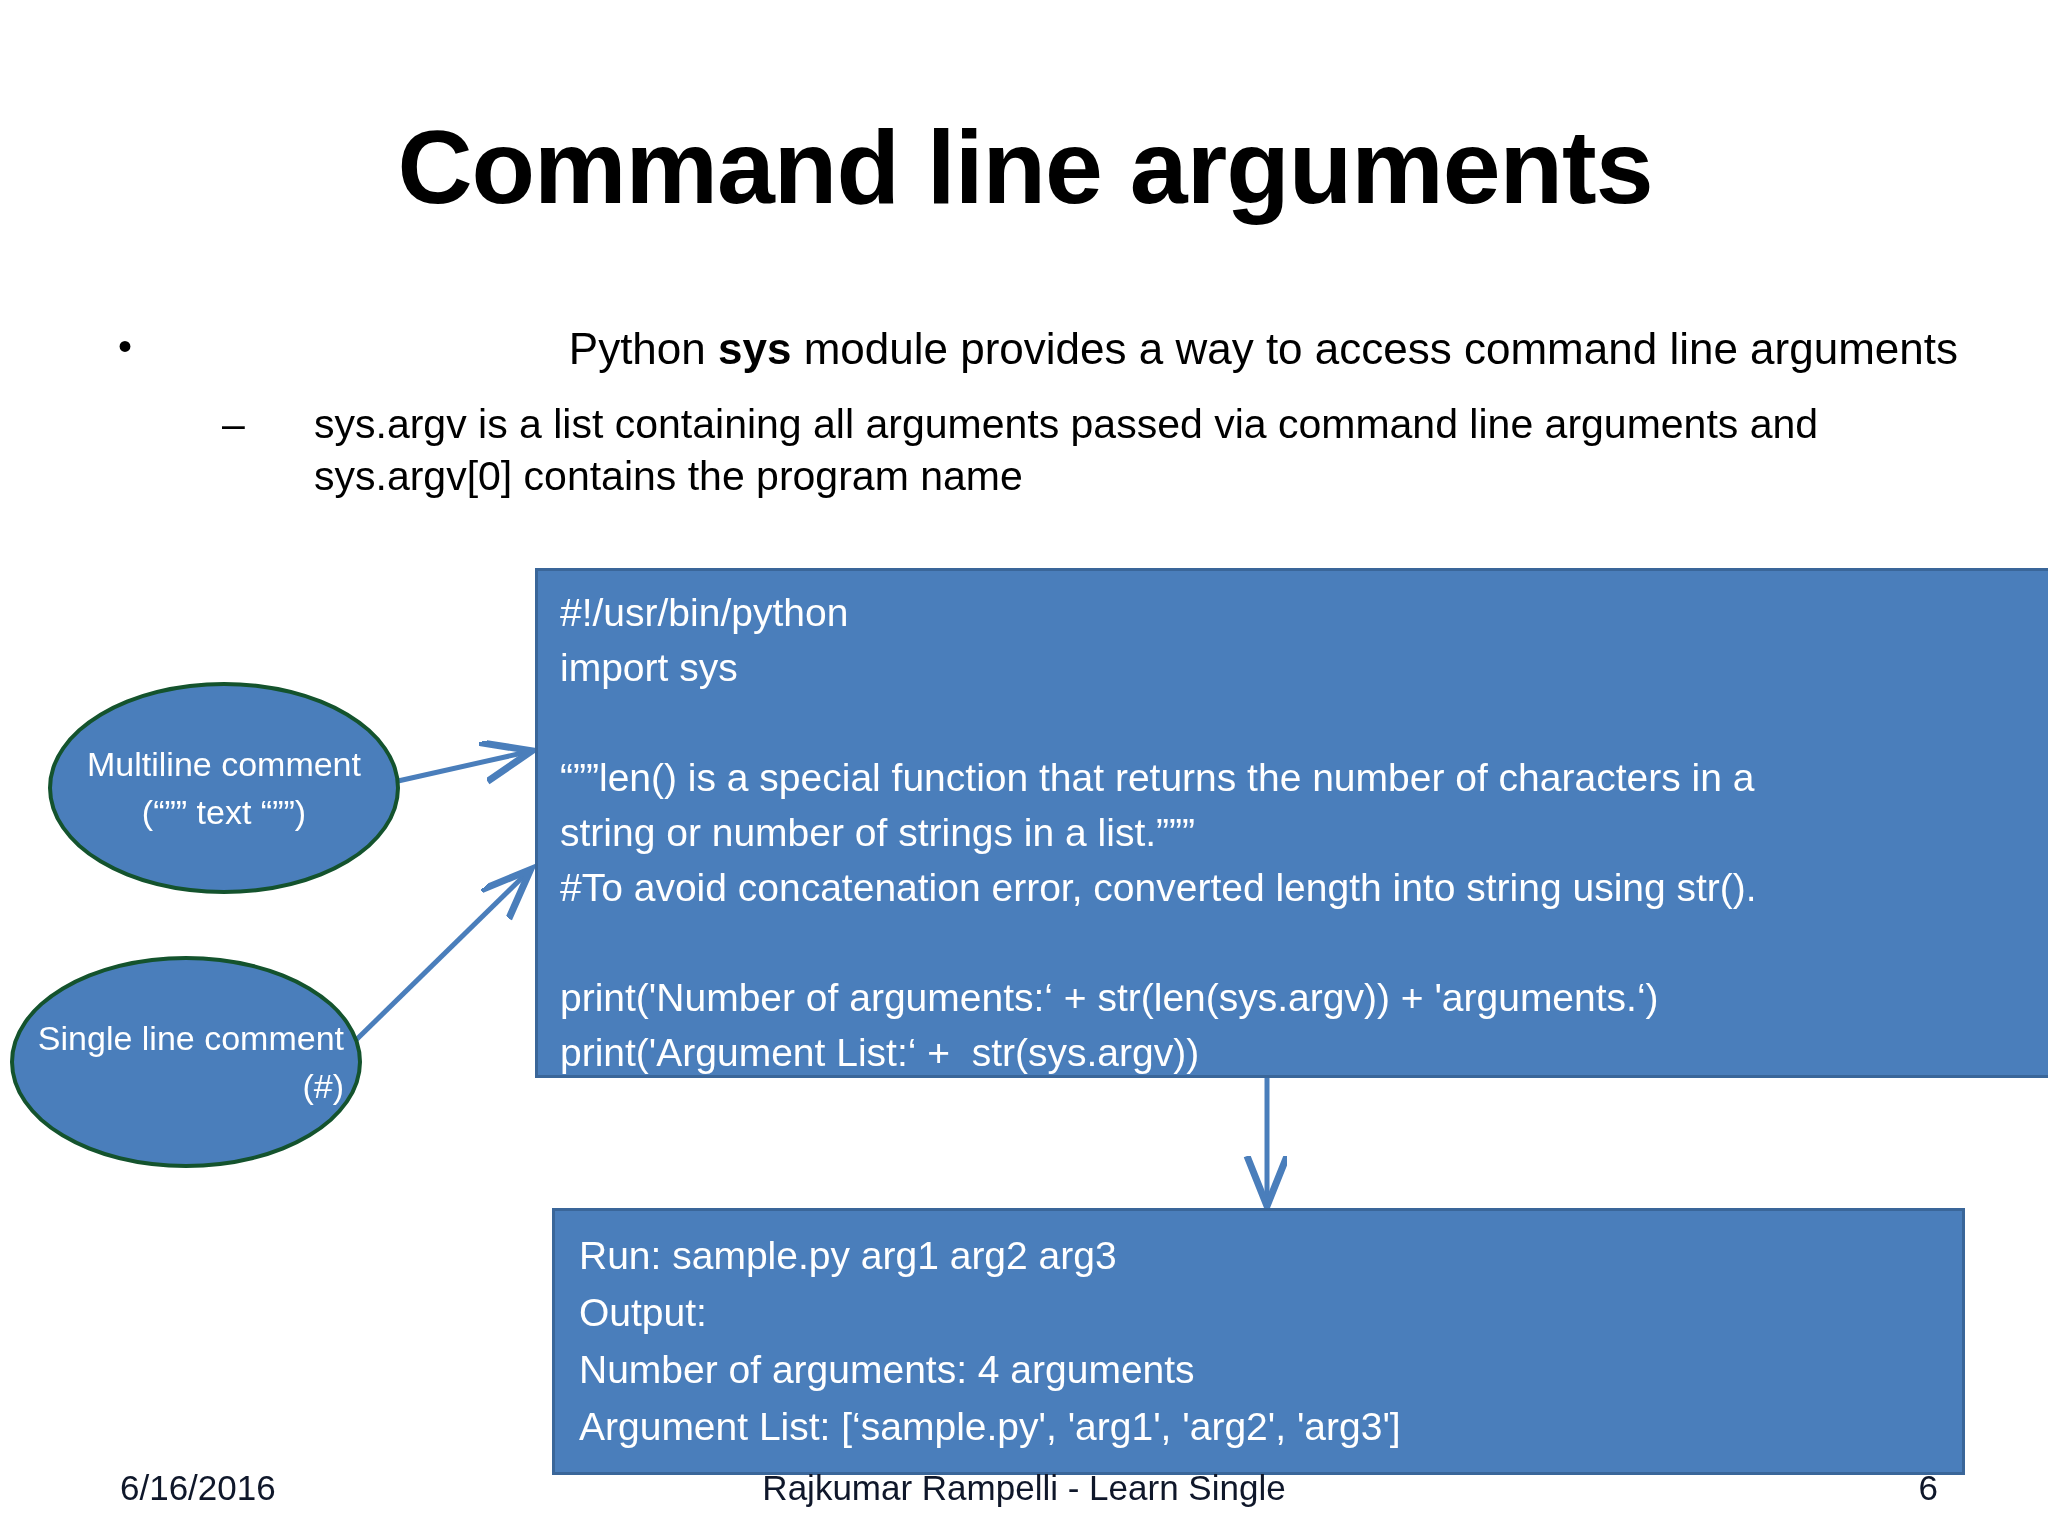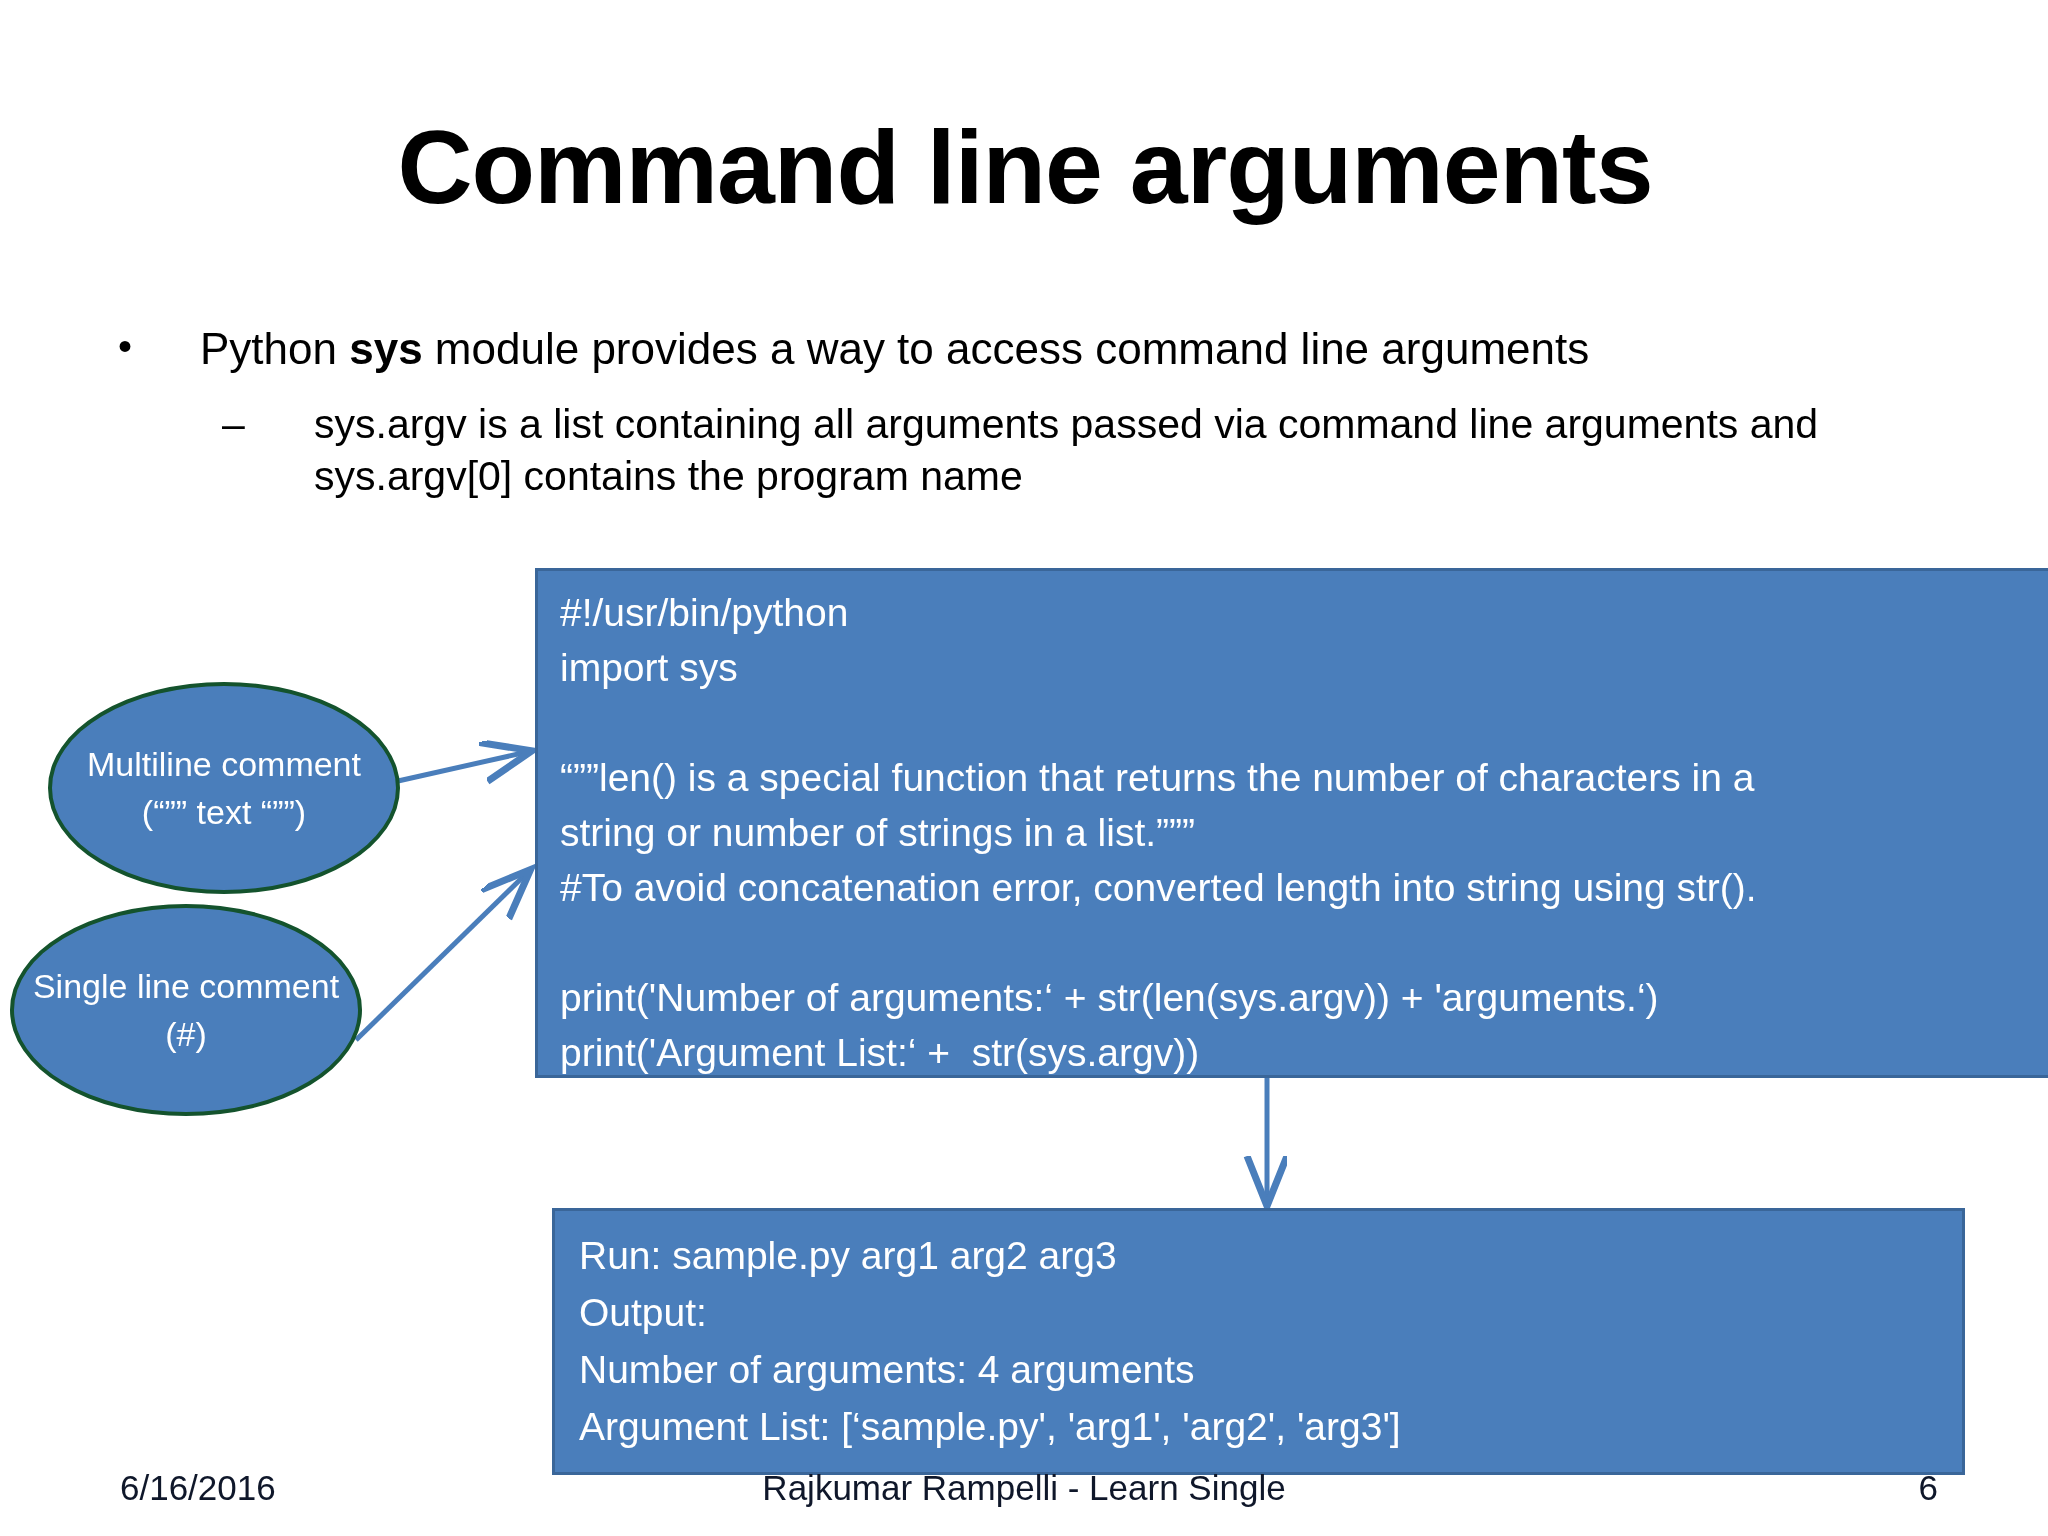--- a/index.html
+++ b/index.html
@@ -46,21 +46,21 @@
   .bullet-l1 .mark {
     position: absolute;
     left: 0;
     top: 0;
     width: 60px;
     text-align: left;
     font-size: 40px;
   }
   .bullet-l1 .txt {
     display: block;
-    margin-left: 82px;
+    text-align: right;
   }
 
   .bullet-l2 {
     position: absolute;
     left: 222px;
     top: 398px;
     width: 1750px;
     font-size: 41px;
     line-height: 1.28;
     color: #000000;
@@ -135,23 +135,24 @@
     white-space: pre-line;
   }
   #callout-multiline {
     left: 48px;
     top: 682px;
     width: 352px;
     height: 212px;
   }
   #callout-single {
     left: 10px;
-    top: 904px;
+    top: 956px;
     width: 352px;
     height: 212px;
+    text-align: right;
   }
 
   
   #connectors {
     position: absolute;
     left: 0;
     top: 0;
     width: 2048px;
     height: 1536px;
     pointer-events: none;

